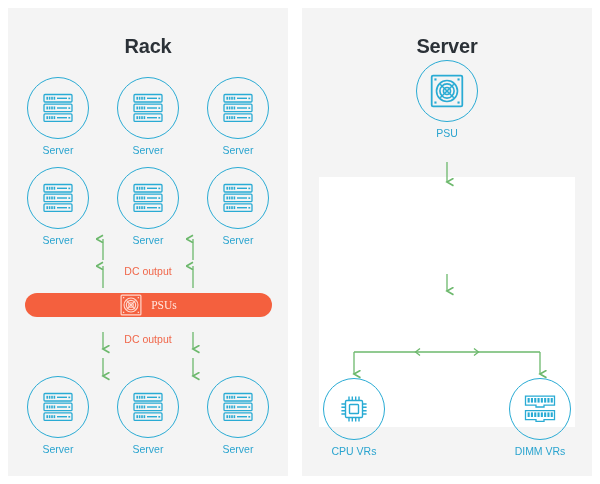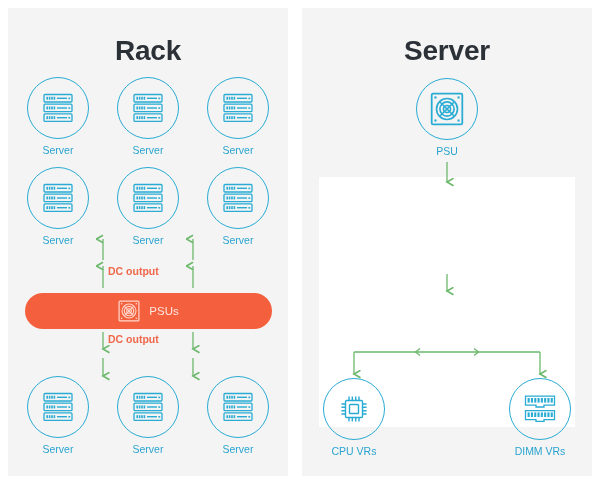--- a/index.html
+++ b/index.html
@@ -27,21 +27,21 @@
     height: 468px;
   }
   .panel-rack { left: 8px; width: 280px; }
   .panel-server { left: 302px; width: 290px; }
 
   .panel-title {
     position: absolute;
     left: 0;
     right: 0;
     text-align: center;
-    font-size: 28px;
+    font-size: 20px;
     font-weight: bold;
     color: #2b3137;
     letter-spacing: -0.2px;
   }
   .panel-rack .panel-title { top: 27px; }
   .panel-server .panel-title { top: 27px; }
 
   .white-box {
     position: absolute;
     left: 17px;
@@ -76,47 +76,47 @@
     white-space: nowrap;
   }
   .node.wide { width: 80px; margin-left: -8px; }
 
   
   .psu-bar {
     position: absolute;
     left: 17px;
     top: 285px;
     width: 247px;
-    height: 36px;
+    height: 24px;
     background: #f4603e;
     border-radius: 18px;
     display: flex;
     align-items: center;
     justify-content: center;
     gap: 9px;
+    font-family: Liberation Serif, serif;
   }
   .psu-bar .psu-label {
     font-size: 11.5px;
     color: #ffe6de;
     font-weight: normal;
   }
 
   
   .arrow-svg {
     position: absolute;
     overflow: visible;
     pointer-events: none;
   }
   .dc-label {
     position: absolute;
     font-size: 10.5px;
     color: #f0674a;
     white-space: nowrap;
-    text-align: left;
-    font-weight: bold;
+    text-align: center;
   }
 </style>
 </head>
 <body>
 
 <div class="stage">
 
   <div class="panel panel-rack">
 
     <div class="panel-title">Rack</div>
@@ -463,21 +463,21 @@
     </div>
 
   </div>
 
   <div class="panel panel-server">
 
     <div class="panel-title">Server</div>
 
     <div class="white-box"></div>
 
-    <div class="node" style="left:113px; top:70px;">
+    <div class="node" style="left:113px; top:52px;">
       <div class="circle">
         <svg width="34" height="34" viewBox="0 0 24 24">
           <rect x="1.2" y="1.2" width="21.6" height="21.6" rx="1" fill="none" stroke="#29abd4" stroke-width="1.25"></rect>
           <circle cx="12" cy="12" r="7.4" fill="none" stroke="#29abd4" stroke-width="1.15"></circle>
           <circle cx="12" cy="12" r="5" fill="none" stroke="#29abd4" stroke-width="1.15"></circle>
           <circle cx="12" cy="12" r="2.5" fill="none" stroke="#29abd4" stroke-width="1.15"></circle>
           <circle cx="12" cy="12" r="0.9" fill="#29abd4"></circle>
           <path d="M7.2 7.2 L16.8 16.8 M16.8 7.2 L7.2 16.8" stroke="#29abd4" stroke-width="1.05" fill="none"></path>
           <g fill="#29abd4">
               <rect x="3.1" y="3.1" width="1.5" height="1.5"></rect>

